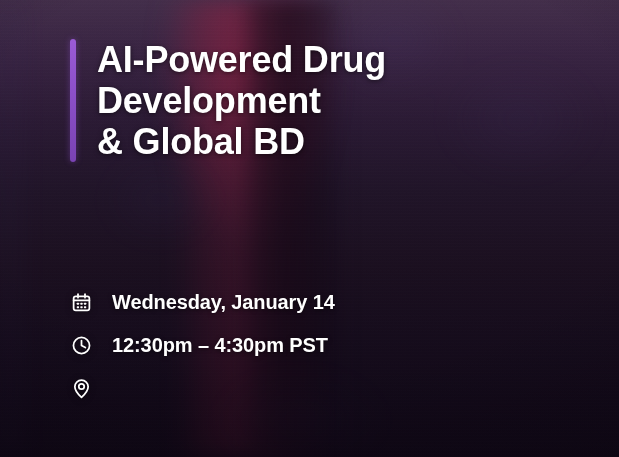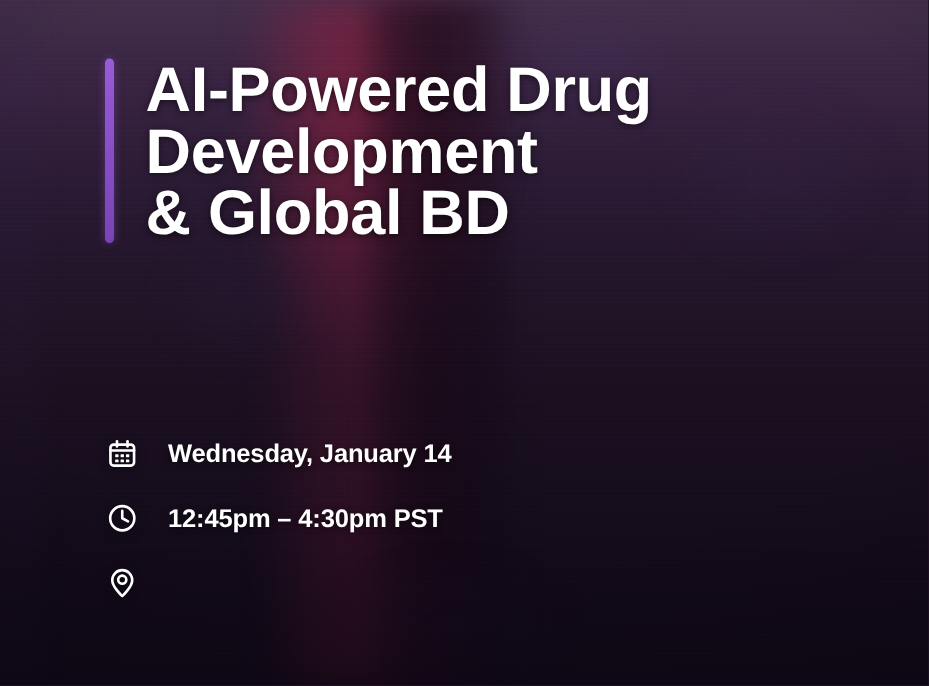--- a/index.html
+++ b/index.html
@@ -107,21 +107,21 @@
   #title-accent-bar {
     width: 6px;
     border-radius: 3px;
     background: linear-gradient(180deg, #9a5bd6 0%, #8b4fc8 45%, #7a43b4 100%);
     flex: 0 0 auto;
     box-shadow: 0 0 6px rgba(140, 80, 200, 0.45);
   }
   #title-text {
     margin-left: 21px;
     color: #ffffff;
-    font-size: 42px;
+    font-size: 36px;
     line-height: 41px;
     font-weight: bold;
     letter-spacing: -0.2px;
     white-space: pre-line;
     text-shadow: 0 1px 5px rgba(0,0,0,0.55);
   }
 
   
   #details {
     position: absolute;
@@ -137,21 +137,21 @@
     width: 21px;
     height: 21px;
     flex: 0 0 auto;
     display: block;
     color: #ffffff;
     filter: drop-shadow(0 1px 3px rgba(0,0,0,0.5));
   }
   .detail-label {
     margin-left: 20px;
     color: #ffffff;
-    font-size: 17px;
+    font-size: 20px;
     font-weight: bold;
     letter-spacing: -0.1px;
     white-space: nowrap;
     text-shadow: 0 1px 4px rgba(0,0,0,0.55);
   }
 </style>
 </head>
 <body>
 
 <div id="card">
@@ -187,21 +187,21 @@
           <rect x="14.8" y="16.3" width="2.6" height="2.2" rx="0.5" fill="currentColor" stroke="none"></rect>
         </svg>
         <div class="detail-label">Wednesday, January 14</div>
       </div>
 
       <div class="detail-row">
         <svg class="detail-icon" viewBox="0 0 24 24" fill="none" stroke="currentColor" stroke-width="2" stroke-linecap="round" stroke-linejoin="round">
           <circle cx="12" cy="12" r="9.2"></circle>
           <polyline points="12,6.4 12,12 16.4,14.4"></polyline>
         </svg>
-        <div class="detail-label">12:45pm – 4:30pm PST</div>
+        <div class="detail-label">12:30pm – 4:30pm PST</div>
       </div>
 
       <div class="detail-row">
         <svg class="detail-icon" viewBox="0 0 24 24" fill="none" stroke="currentColor" stroke-width="2" stroke-linecap="round" stroke-linejoin="round">
           <path d="M12 22.2c0 0 7.6-7.05 7.6-12.2a7.6 7.6 0 1 0 -15.2 0c0 5.15 7.6 12.2 7.6 12.2z"></path>
           <circle cx="12" cy="9.7" r="3.1"></circle>
         </svg>
       </div>
 
     </div>

